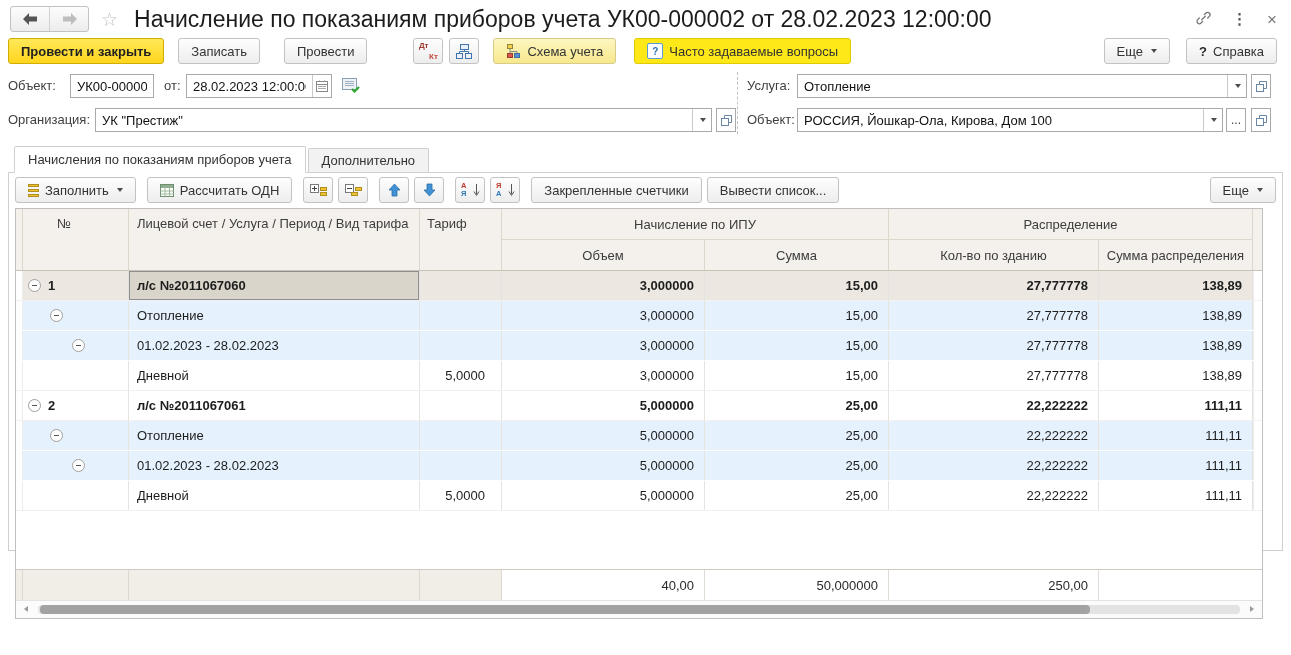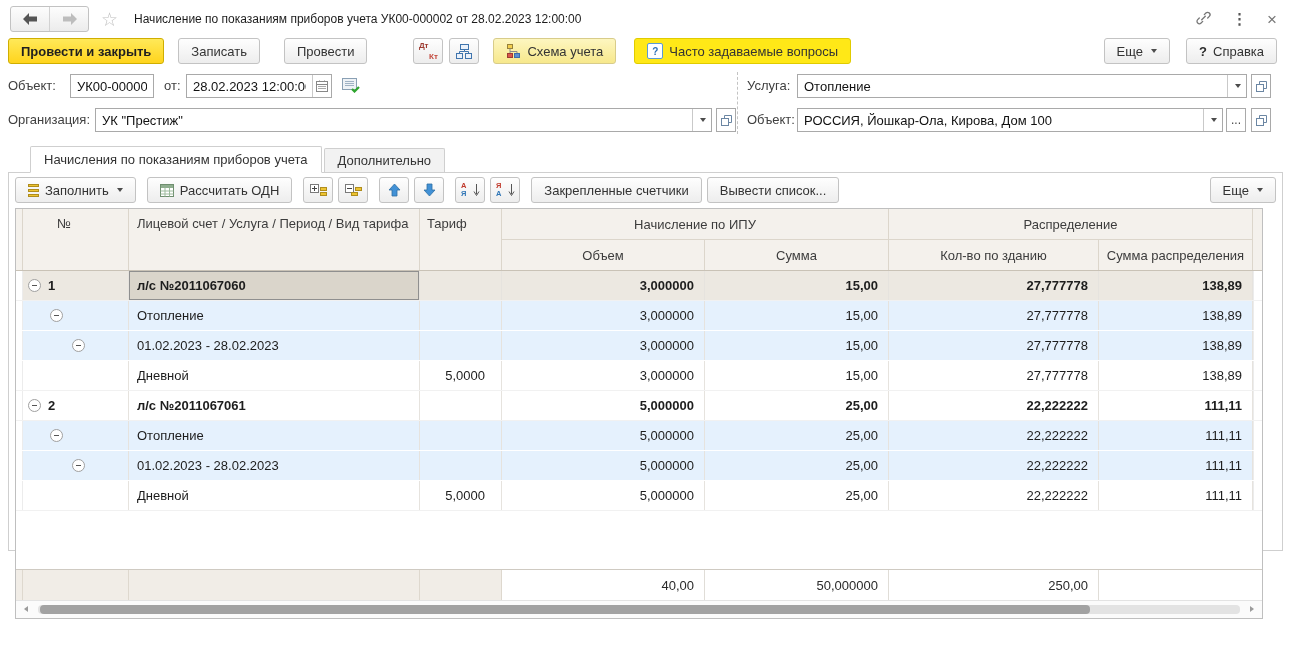--- a/index.html
+++ b/index.html
@@ -6,21 +6,21 @@
   .app{position:relative;width:1291px;height:655px;overflow:hidden;background:#fff;
        font-family:"Liberation Sans",sans-serif;font-size:13px;color:#333;}
 
   
   .titlebar{display:flex;align-items:center;height:30px;padding:4px 14px 0 10px;gap:10px;}
   .navgroup{display:flex;height:24px;border:1px solid #c2c2c2;border-radius:3px;overflow:hidden;
             background:linear-gradient(#fdfdfd,#ececec);}
   .navbtn{width:38px;display:flex;align-items:center;justify-content:center;}
   .navbtn:first-child{border-right:1px solid #d2d2d2;}
   .star{font-size:19px;color:#c0c0c0;line-height:1;margin-left:2px;}
-  .wtitle{font-size:12px;color:#1c1c1c;white-space:nowrap;margin-left:6px;}
+  .wtitle{font-size:23px;color:#1c1c1c;white-space:nowrap;margin-left:6px;}
   .titlebar .spacer{flex:1;}
   .titleicons{display:flex;align-items:center;gap:20px;}
   .kebab{font-size:15px;color:#555;font-weight:bold;}
   .closex{font-size:17px;color:#777;line-height:1;}
 
   
   .cmdbar{display:flex;align-items:center;height:26px;padding:4px 14px 6px 8px;gap:6px;}
   .btn{height:26px;box-sizing:border-box;display:inline-flex;align-items:center;justify-content:center;
        gap:6px;padding:0 12px;border:1px solid #c3c3c3;border-radius:3px;
        background:linear-gradient(#fefefe,#ededed);color:#333;font-size:13px;white-space:nowrap;cursor:default;}
@@ -46,21 +46,21 @@
                color:#111;background:transparent;min-width:0;}
   .vbtn{width:18px;align-self:stretch;border-left:1px solid #c9c9c9;display:flex;align-items:center;justify-content:center;background:#fff;}
   .minibtn{position:absolute;box-sizing:border-box;height:24px;width:20px;border:1px solid #a9a9a9;background:#fff;
            display:flex;align-items:center;justify-content:center;font-size:12px;color:#444;}
   .vsplit{position:absolute;border-left:1px dashed #c3c3c3;}
 
   
   .tabs{position:relative;z-index:2;display:flex;align-items:flex-end;margin:0 8px;padding-left:6px;height:26px;}
   .tab{box-sizing:border-box;display:flex;align-items:center;padding:0 13px;border:1px solid #cfcfcf;border-bottom:none;
        border-radius:2px 2px 0 0;background:#f2f2f2;color:#333;height:24px;margin-right:2px;white-space:nowrap;}
-  .tab.active{background:#fff;height:27px;margin-bottom:-1px;border-bottom:1px solid #fff;margin-left:16px;}
+  .tab.active{background:#fff;height:27px;margin-bottom:-1px;border-bottom:1px solid #fff;}
 
   
   .panel{position:relative;margin:0 8px;border:1px solid #cfcfcf;background:#fff;height:379px;box-sizing:border-box;}
   .tbl-toolbar{display:flex;align-items:center;gap:5px;padding:4px 6px;}
   .tbl-toolbar .ml{margin-left:6px;}
   .fillicon{display:inline-flex;flex-direction:column;gap:2px;}
   .fillicon i{display:block;width:11px;height:3px;background:#edc431;border:1px solid #b08d1d;box-sizing:border-box;}
   .sorticon{display:flex;flex-direction:column;font-size:7.5px;font-weight:bold;line-height:1.1;}
 
   

